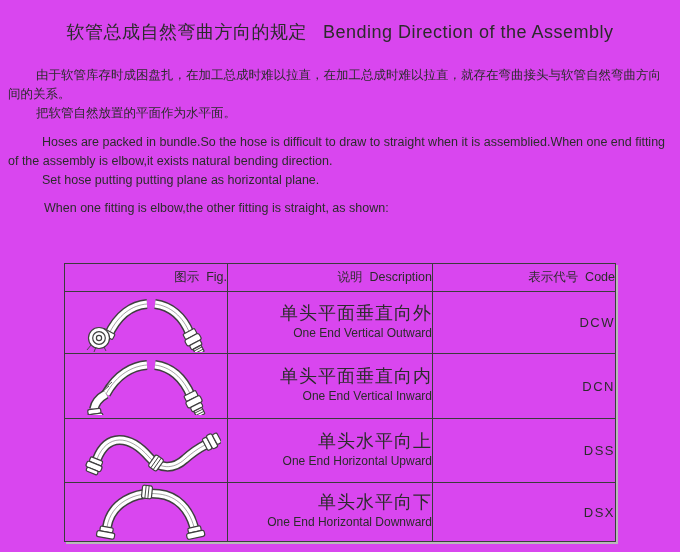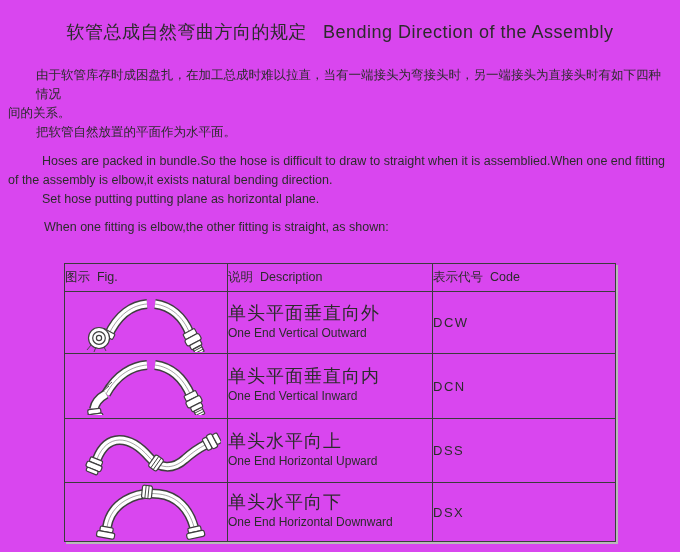--- a/index.html
+++ b/index.html
@@ -25,21 +25,21 @@
   .mt10{margin-top:10px;}
   .mt14{margin-top:14px;}
   .mt9{margin-top:9px;}
   table.spec{
     position:absolute;left:64px;top:263px;
     border-collapse:collapse;table-layout:fixed;
     box-shadow:2px 2px 0 #b9b9b9;
   }
   table.spec,.spec th,.spec td{border:1.5px solid #3c3c3c;}
   .spec th,.spec td{
-    padding:0;text-align:left;vertical-align:middle;
+    padding:0;text-align:right;vertical-align:middle;
     font-weight:normal;font-size:12.5px;color:#2c2c2c;
   }
   .spec th{height:27px;white-space:pre-wrap;}
   .col-fig{width:162px;}
   .col-desc{width:204px;}
   .col-code{width:182px;}
   .r1{height:62px;} .r2{height:65px;} .r3{height:64px;} .r4{height:51px;}
   .desc-zh{display:block;font-size:18px;line-height:20px;letter-spacing:1px;}
   .desc-en{display:block;font-size:12px;line-height:20px;}
   .code-val{letter-spacing:1.5px;font-size:13px;}
@@ -52,21 +52,21 @@
   .thin{stroke:#3f3f3f;stroke-width:0.9;fill:none;}
 </style>
 </head>
 <body>
 
 <div class="page">
 
   <div class="title"><span>软管总成自然弯曲方向的规定</span><span class="gap"></span><span>Bending Direction of the Assembly</span></div>
 
   <div class="intro">
-    <div class="line ind-zh">由于软管库存时成困盘扎，在加工总成时难以拉直，当有一端接头为弯接头时，另一端接头为直接头时有如下四种情况</div>
+    <div class="line ind-zh">由于软管库存时成困盘扎，在加工总成时难以拉直，在加工总成时难以拉直，就存在弯曲接头与软管自然弯曲方向</div>
     <div class="line">间的关系。</div>
     <div class="line ind-zh">把软管自然放置的平面作为水平面。</div>
     <div class="line ind-en mt10">Hoses are packed in bundle.So the hose is difficult to draw to straight when it is assemblied.When one end fitting</div>
     <div class="line">of the assembly is elbow,it exists natural bending direction.</div>
     <div class="line ind-en">Set hose putting putting plane as horizontal plane.</div>
     <div class="line ind-big mt9">When one fitting is elbow,the other fitting is straight, as shown:</div>
   </div>
 
   <table class="spec">
     <thead>

